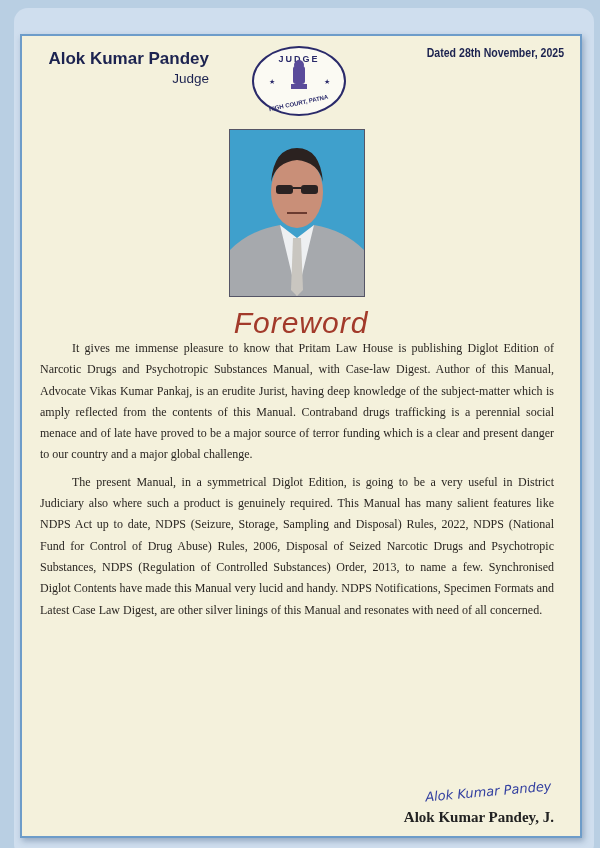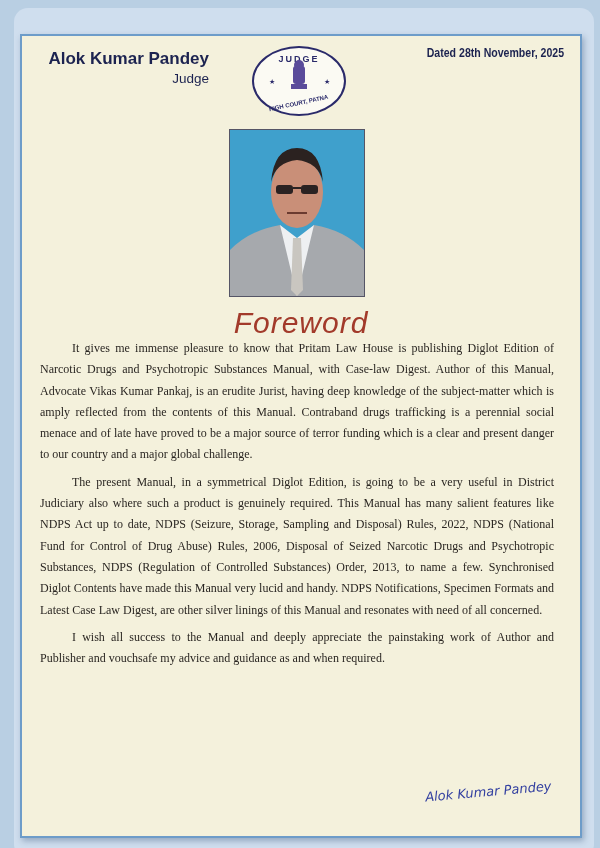--- a/index.html
+++ b/index.html
@@ -53,17 +53,17 @@
       <rect x="63" y="57" width="8" height="2" fill="#2a2222"></rect>
       <rect x="57" y="82" width="20" height="2" fill="#6b3b30"></rect>
     </svg>
   </div>
 
   <div class="title">Foreword</div>
 
   <div class="body">
     <p>It gives me immense pleasure to know that Pritam Law House is publishing Diglot Edition of Narcotic Drugs and Psychotropic Substances Manual, with Case-law Digest. Author of this Manual, Advocate Vikas Kumar Pankaj, is an erudite Jurist, having deep knowledge of the subject-matter which is amply reflected from the contents of this Manual. Contraband drugs trafficking is a perennial social menace and of late have proved to be a major source of terror funding which is a clear and present danger to our country and a major global challenge.</p>
     <p>The present Manual, in a symmetrical Diglot Edition, is going to be a very useful in District Judiciary also where such a product is genuinely required. This Manual has many salient features like NDPS Act up to date, NDPS (Seizure, Storage, Sampling and Disposal) Rules, 2022, NDPS (National Fund for Control of Drug Abuse) Rules, 2006, Disposal of Seized Narcotic Drugs and Psychotropic Substances, NDPS (Regulation of Controlled Substances) Order, 2013, to name a few. Synchronised Diglot Contents have made this Manual very lucid and handy. NDPS Notifications, Specimen Formats and Latest Case Law Digest, are other silver linings of this Manual and resonates with need of all concerned.</p>
-    <p>I wish all success to the Manual and deeply appreciate the painstaking work of Author and Publisher and vouchsafe my advice and guidance as and when required.</p>
   </div>
 
   <div class="sig">Alok Kumar Pandey</div>
+  <div class="signame">Alok Kumar Pandey, J.</div>
 </div>
 
 </body></html>

